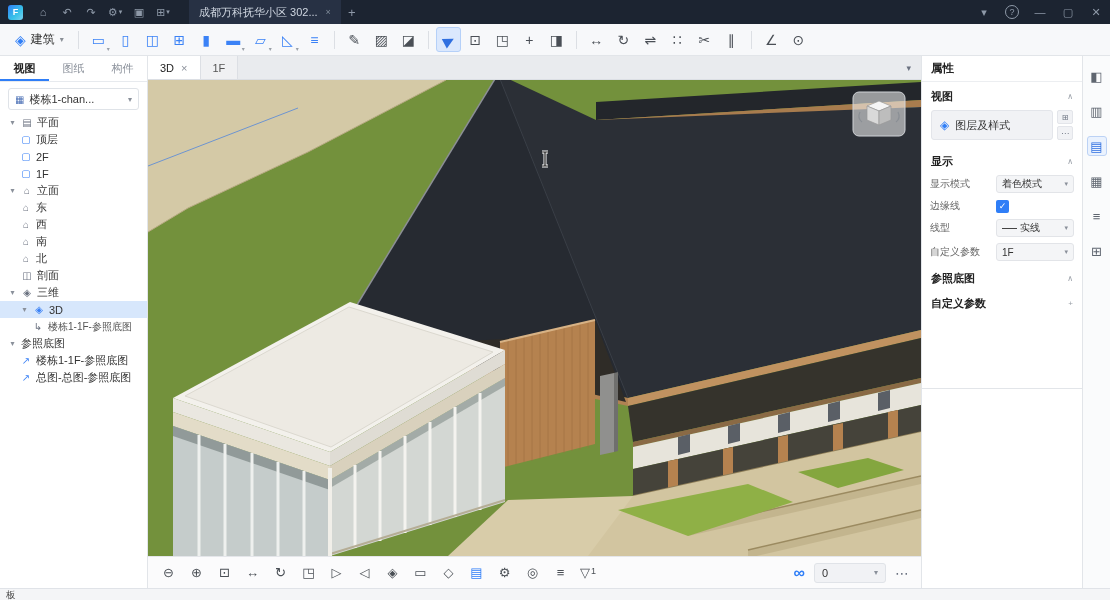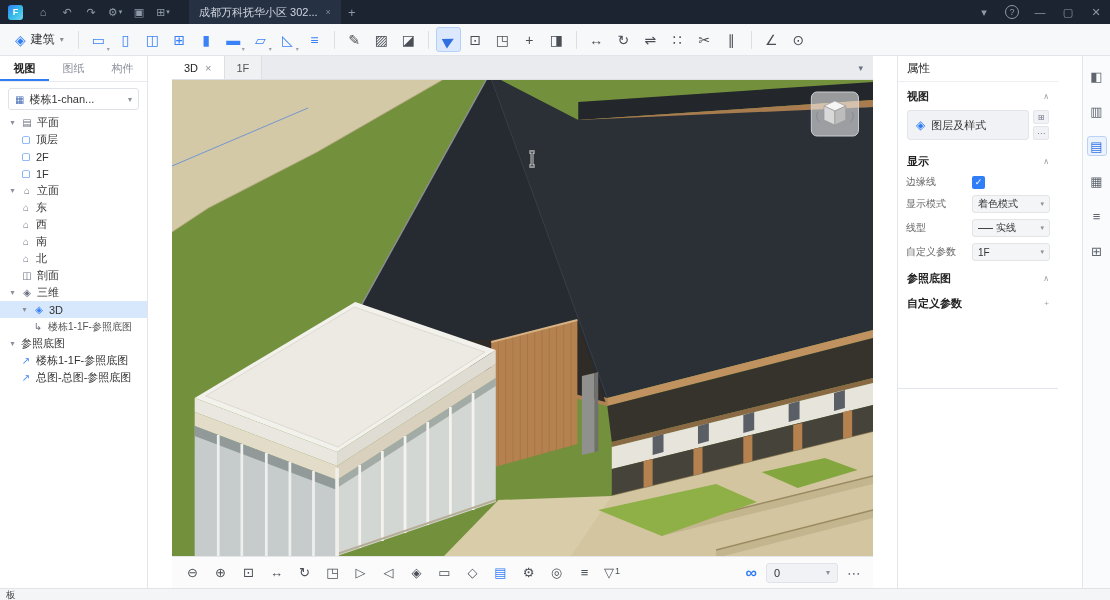--- a/index.html
+++ b/index.html
@@ -24,21 +24,21 @@
   .cat .cicon { color:#2f7ef7; font-size:14px; }
   .cat .ccaret { font-size:8px; color:#8a8f96; }
   .sep { width:1px; height:18px; background:#dcdfe4; margin:0 5px; flex:none; }
   .tool { width:25px; height:25px; display:flex; align-items:center; justify-content:center; font-size:14px; color:#4a4f56; border-radius:3px; position:relative; flex:none; }
   .tool.blue { color:#3b82f6; }
   .tool.active { background:#dbe8fd; border:1px solid #b5d0f8; color:#2f6fe0; }
   .tool .tcaret { position:absolute; right:1px; bottom:0; font-size:6px; color:#9aa0a8; line-height:1; }
   .tool .rot { display:inline-block; transform:rotate(-28deg); }
 
   
-  .main { flex:1; display:flex; min-height:0;gap:24px; }
+  .main { flex:1; display:flex; min-height:0; }
 
   
   .left-panel { width:148px; flex:none; background:#fff; border-right:1px solid #e2e5e9; display:flex; flex-direction:column; font-size:11px; }
   .lp-tabs { height:26px; display:flex; border-bottom:1px solid #e7eaee; flex:none; }
   .lp-tab { flex:1; display:flex; align-items:center; justify-content:center; color:#8a909a; }
   .lp-tab.active { color:#222; font-weight:bold; box-shadow:inset 0 -2px 0 #2f7ef7; }
   .proj { margin:6px 8px 4px; height:22px; border:1px solid #dfe3e8; border-radius:3px; display:flex; align-items:center; padding:0 6px; gap:5px; color:#333; }
   .proj .picon { color:#4a6fb5; font-size:10px; }
   .proj .pcaret { margin-left:auto; font-size:8px; color:#8a909a; }
   .tree { flex:1; overflow:hidden; }
@@ -65,21 +65,21 @@
   .vfilter { display:flex; align-items:flex-start; gap:1px; }
   .vfilter .cnt { font-size:9px; color:#4a4f55; margin-top:1px; }
   .vright { margin-left:auto; display:flex; align-items:center; gap:9px; }
   .rtoggle { color:#2f7ef7; font-size:16px; font-weight:bold; }
   .spin { width:72px; height:20px; background:#f1f2f5; border:1px solid #e0e3e8; border-radius:3px; display:flex; align-items:center; padding:0 7px; font-size:11px; color:#333; }
   .spin .dd { margin-left:auto; font-size:8px; color:#8a909a; }
   .vmore { color:#6b7280; font-size:14px; }
 
   
   .right-panel { width:161px; flex:none; background:#fff; border-left:1px solid #e2e5e9; display:flex; flex-direction:column; font-size:11px; }
-  .rp-header { height:26px; flex:none; display:flex; align-items:center; padding:0 9px; font-weight:normal; color:#222; border-bottom:1px solid #eceef1; font-size:11.5px; }
+  .rp-header { height:26px; flex:none; display:flex; align-items:center; padding:0 9px; font-weight:bold; color:#222; border-bottom:1px solid #eceef1; font-size:11.5px; }
   .sec { padding:7px 9px 3px; display:flex; align-items:center; color:#222; font-weight:bold; font-size:11px; }
   .sec .c { margin-left:auto; color:#9aa0a8; font-size:8px; font-weight:normal; }
   .view-ctl { margin:3px 9px 7px; display:flex; gap:4px; }
   .vbtn { flex:1; height:30px; background:#f1f2f5; border:1px solid #e3e5ea; border-radius:3px; display:flex; align-items:center; gap:6px; padding:0 8px; color:#333; }
   .vbtn .bic { color:#2f7ef7; font-size:12px; }
   .vmini { display:flex; flex-direction:column; justify-content:space-between; }
   .mbtn { width:16px; height:14px; background:#f1f2f5; border:1px solid #e3e5ea; border-radius:2px; font-size:8px; display:flex; align-items:center; justify-content:center; color:#6b7280; }
   .prow { display:flex; align-items:center; padding:3px 8px; gap:4px; }
   .plabel { flex:1; color:#666; font-size:10px; white-space:nowrap; overflow:hidden; }
   .pctl { width:78px; flex:none; height:18px; background:#f4f5f7; border:1px solid #e2e4e8; border-radius:3px; display:flex; align-items:center; gap:3px; padding:0 5px; font-size:10px; color:#333; white-space:nowrap; }
@@ -511,32 +511,32 @@
               <span>⋯</span>
             </div>
         </div>
       </div>
 
       <div class="sec">
         <span>显示</span>
         <span class="c">∧</span>
       </div>
       <div class="prow">
+        <span class="plabel">显示模式</span>
+        <div class="pctl">
+          <span>着色模式</span>
+          <span class="dd">▾</span>
+        </div>
+      </div>
+      <div class="prow">
         <span class="plabel">边缘线</span>
         <div class="pslot">
           <span class="chk">
               <span>✓</span>
             </span>
-        </div>
-      </div>
-      <div class="prow">
-        <span class="plabel">显示模式</span>
-        <div class="pctl">
-          <span>着色模式</span>
-          <span class="dd">▾</span>
         </div>
       </div>
       <div class="prow">
         <span class="plabel">线型</span>
         <div class="pctl">
           <span class="lineglyph"></span>
           <span>实线</span>
           <span class="dd" ind="">▾</span>
         </div>
       </div>

